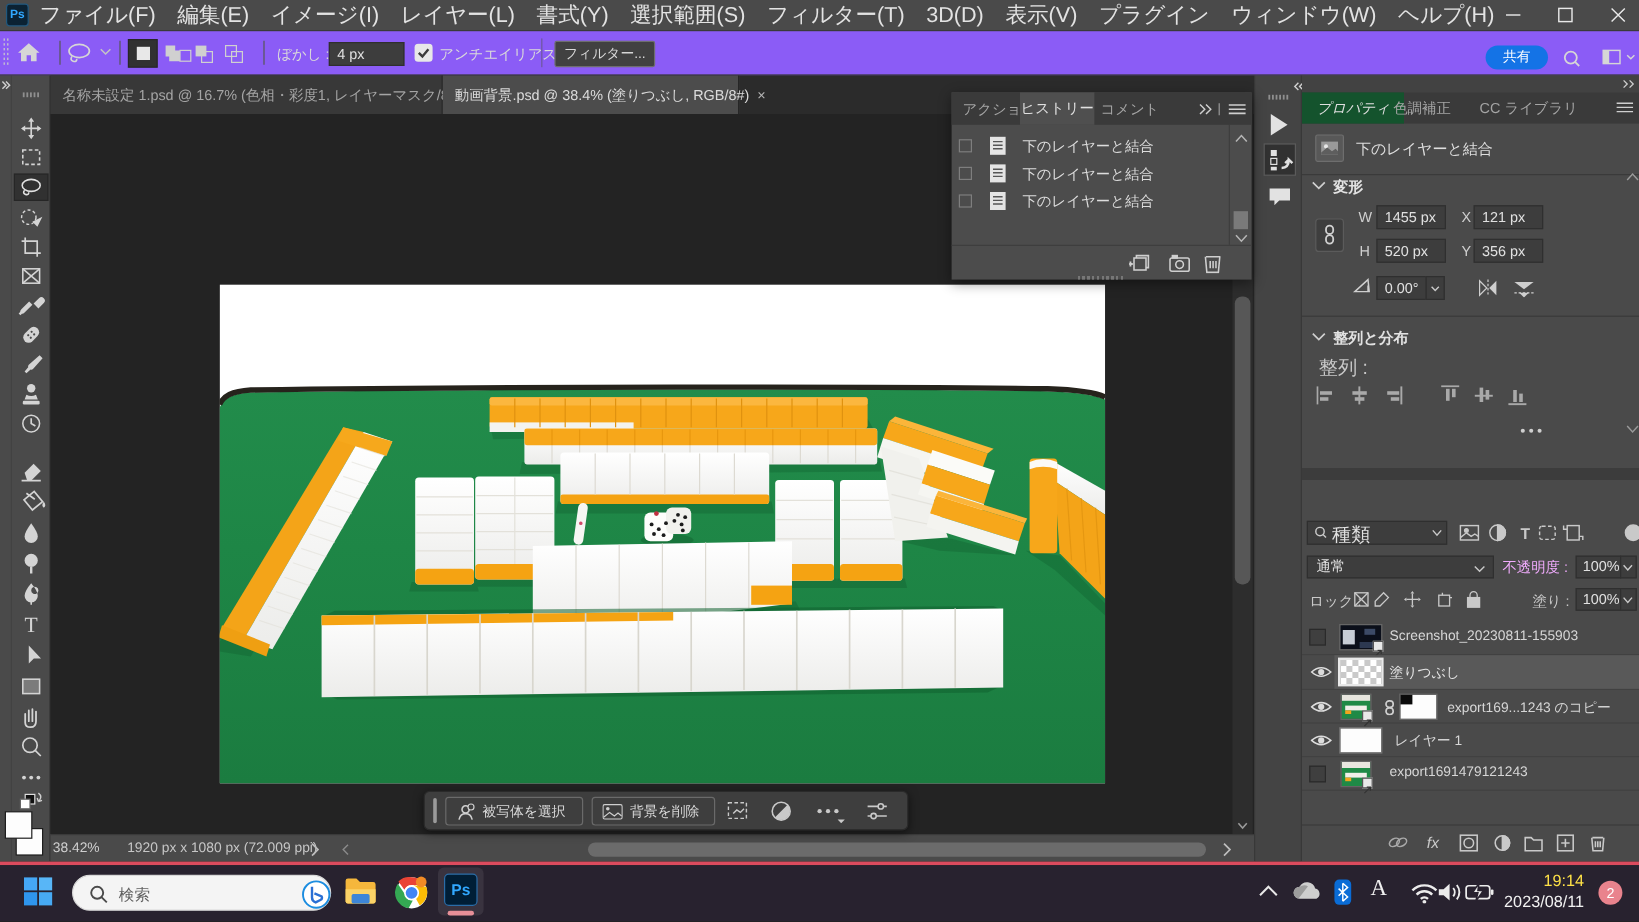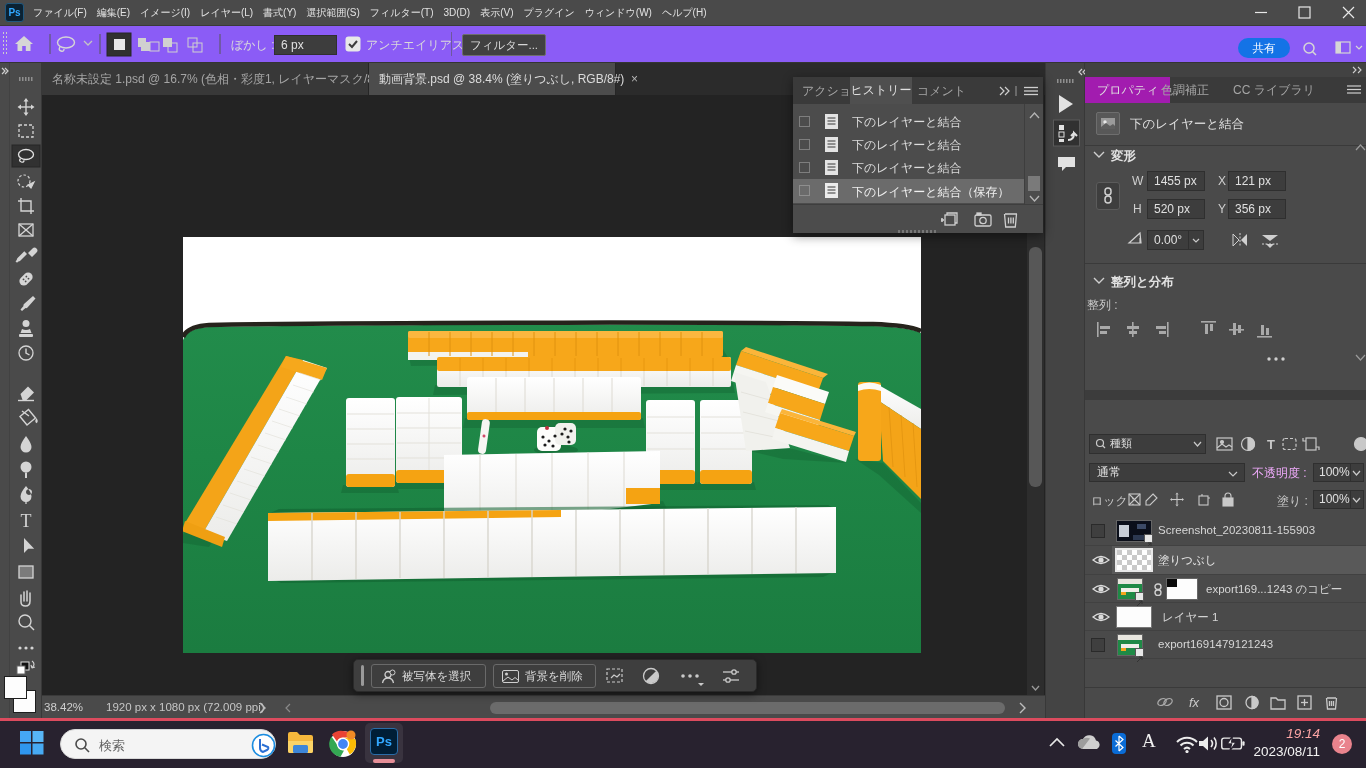--- a/index.html
+++ b/index.html
@@ -14,32 +14,32 @@
 .tab { position:absolute; top:0; height:32px; font-size:12px; line-height:32px; padding:0 10px; color:#a5a5a5; background:#383838; border-right:1px solid #262626; white-space:nowrap; }
 .tab.active { background:#4c4c4c; color:#dcdcdc; }
 .canvas { left:42px; top:95px; width:1003px; height:600px; background:#232323; }
 .statusbar { left:42px; top:695px; width:1003px; height:23px; background:#4a4a4a; border-top:1px solid #3a3a3a; color:#cfcfcf; font-size:11.5px; }
 .dockstrip { left:1045px; top:63px; width:40px; height:655px; background:#444444; border-left:1px solid #383838; border-right:1px solid #383838; }
 .rightdock { left:1085px; top:63px; width:281px; height:655px; background:#4a4a4a; }
 .redline { left:0; top:718px; width:1366px; height:3px; background:#dc4b5e; }
 .taskbar { left:0; top:721px; width:1366px; height:47px; background:#28222f; }
 .panel-tabs { position:absolute; left:0; width:100%; height:26px; background:#3a3a3a; }
 .ptab { position:absolute; top:0; height:26px; line-height:26px; padding:0 12px; font-size:12px; color:#a5a5a5; }
-.ptab.active { background:#a21caf; color:#dfdfdf; }
+.ptab.active { background:#14532d; color:#dfdfdf;font-style:italic; }
 .field { position:absolute; background:#3d3d3d; border:1px solid #2f2f2f; color:#e0e0e0; font-size:12px; }
 .divider { position:absolute; left:0; width:100%; height:1px; background:#3a3a3a; }
 .txt { position:absolute; white-space:nowrap; }
 </style>
 </head>
 <body>
 <div id="stage">
 
   <div class="abs menubar">
     <div class="abs" style="left:5px;top:3px;width:19px;height:19px;background:#0b2233;border:1px solid #20587e;border-radius:3px;color:#31a8ff;font-size:10px;font-weight:bold;text-align:center;line-height:17px;">Ps</div>
-    <div class="abs txt" style="left:33px;top:0;height:25px;line-height:25px;color:#e3e3e3;font-size:10px;">ファイル(F) 編集(E) イメージ(I) レイヤー(L) 書式(Y) 選択範囲(S) フィルター(T) 3D(D) 表示(V) プラグイン ウィンドウ(W) ヘルプ(H)</div>
+    <div class="abs txt" style="left:33px;top:0;height:25px;line-height:25px;color:#e3e3e3;font-size:18px;">ファイル(F) 編集(E) イメージ(I) レイヤー(L) 書式(Y) 選択範囲(S) フィルター(T) 3D(D) 表示(V) プラグイン ウィンドウ(W) ヘルプ(H)</div>
     <svg class="abs" style="left:1240px;top:0" width="126" height="25">
       <line x1="15" y1="12.5" x2="27" y2="12.5" stroke="#e8e8e8" stroke-width="1.2"></line>
       <rect x="59" y="7" width="11" height="11" fill="none" stroke="#e8e8e8" stroke-width="1.2"></rect>
       <path d="M103 7 L114 18 M114 7 L103 18" stroke="#e8e8e8" stroke-width="1.2"></path>
     </svg>
   </div>
 
   <div class="abs optionsbar">
     <svg class="abs" style="left:0;top:0" width="560" height="36">
       <g fill="#cccccc" stroke="none">
@@ -77,21 +77,21 @@
         <rect x="163" y="12" width="9" height="9" fill="#d0d0d0"></rect>
         <rect x="168" y="17" width="9" height="9" fill="none" stroke="#d0d0d0"></rect>
       </g>
       <g fill="none" stroke="#d0d0d0">
         <rect x="188" y="12" width="9" height="9"></rect>
         <rect x="193" y="17" width="9" height="9"></rect>
       </g>
       <line x1="220" y1="8" x2="220" y2="28" stroke="#565656"></line>
     </svg>
     <div class="txt" style="left:231px;top:11px;color:#dadada;font-size:12px;">ぼかし :</div>
-    <div class="field" style="left:274px;top:9px;width:63px;height:20px;line-height:18px;padding-left:6px;">6 px</div>
+    <div class="field" style="left:274px;top:9px;width:63px;height:20px;line-height:18px;padding-left:6px;">4 px</div>
     <svg class="abs" style="left:345px;top:10px" width="16" height="16">
         <rect x="0.5" y="0.5" width="15" height="15" rx="3" fill="#e8e8e8"></rect>
         <path d="M4 8 l3 3 l5 -6" stroke="#3c3c3c" stroke-width="2" fill="none"></path>
       </svg>
     <div class="txt" style="left:366px;top:11px;color:#dadada;font-size:12px;">アンチエイリアス</div>
     <div class="abs" style="left:451px;top:6px;width:1px;height:24px;background:#565656;opacity:.55;"></div>
     <div class="abs" style="left:462px;top:8px;width:84px;height:22px;background:#414141;border:1px solid #6e6e6e;border-radius:2px;color:#dadada;font-size:11.5px;text-align:center;line-height:20px;">フィルター...</div>
 
     <div class="abs" style="left:1238px;top:12px;width:52px;height:20px;background:#1473e6;border-radius:10px;color:#fff;font-size:11.5px;text-align:center;line-height:20px;">共有</div>
     <svg class="abs" style="left:1300px;top:9px" width="66" height="28">
@@ -575,21 +575,21 @@
       <path d="M2 3 L18 3 L10 9 Z" fill="#cfcfcf"></path>
         <line x1="2" y1="12" x2="18" y2="12" stroke="#cfcfcf" stroke-dasharray="2 1.5"></line>
         <path d="M10 16 L6 12 L14 12 Z" fill="#cfcfcf"></path>
     </svg>
     <div class="divider" style="top:200px;"></div>
 
     <svg class="abs" style="left:8px;top:213px" width="12" height="10">
         <path d="M1 2 l5 5 l5 -5" stroke="#cfcfcf" stroke-width="1.4" fill="none"></path>
       </svg>
     <div class="txt" style="left:26px;top:211px;color:#e2e2e2;font-size:12.5px;font-weight:bold;">整列と分布</div>
-    <div class="txt" style="left:2px;top:234px;color:#c9c9c9;font-size:12px;">整列 :</div>
+    <div class="txt" style="left:14px;top:234px;color:#c9c9c9;font-size:16px;">整列 :</div>
     <svg class="abs" style="left:12px;top:258px" width="200" height="18">
       <g fill="#a9a9a9">
         <rect x="0" y="1" width="1.6" height="15"></rect>
           <rect x="3" y="5" width="10" height="3"></rect>
           <rect x="3" y="10" width="7" height="3"></rect>
         <rect x="35" y="1" width="1.6" height="15"></rect>
           <rect x="30" y="5" width="12" height="3"></rect>
           <rect x="32" y="10" width="8" height="3"></rect>
         <rect x="70" y="1" width="1.6" height="15"></rect>
           <rect x="59" y="5" width="10" height="3"></rect>
@@ -622,21 +622,21 @@
 
     <div class="abs" style="left:0;top:327px;width:281px;height:10px;background:#3c3c3c;"></div>
 
 
     <div class="field" style="left:4px;top:371px;width:117px;height:20px;">
       <svg width="115" height="18">
         <circle cx="10" cy="8" r="3.5" fill="none" stroke="#c9c9c9" stroke-width="1.2"></circle>
           <line x1="12.5" y1="10.5" x2="15" y2="13" stroke="#c9c9c9" stroke-width="1.2"></line>
         <path d="M104 7 l3.5 4 l3.5 -4" stroke="#c9c9c9" fill="none" stroke-width="1.2"></path>
       </svg>
-      <div class="txt" style="left:20px;top:1px;color:#e0e0e0;font-size:11px;">種類</div>
+      <div class="txt" style="left:20px;top:1px;color:#e0e0e0;font-size:16px;">種類</div>
     </div>
     <svg class="abs" style="left:130px;top:373px" width="151" height="17">
       <g fill="none" stroke="#c9c9c9" stroke-width="1.2">
         <rect x="2" y="2" width="15" height="12"></rect>
           <circle cx="7" cy="6" r="1.5" fill="#c9c9c9"></circle>
           <path d="M2 12 l5 -4 l4 3 l3 -2 l3 2"></path>
         <circle cx="33" cy="8" r="6.5"></circle>
           <path d="M33 1.5 a6.5 6.5 0 0 1 0 13 Z" fill="#c9c9c9"></path>
       </g>
       <text x="52" y="13" font-size="13" fill="#c9c9c9" font-weight="bold">T</text>
@@ -908,32 +908,20 @@
       <svg class="abs" style="left:31px;top:3px" width="17" height="17">
           <rect x="1" y="1" width="13" height="15" fill="#e4e4e4"></rect>
           <g stroke="#555" stroke-width="1.2">
             <line x1="3.5" y1="5" x2="11.5" y2="5"></line>
             <line x1="3.5" y1="8" x2="11.5" y2="8"></line>
             <line x1="3.5" y1="11" x2="11.5" y2="11"></line>
           </g>
         </svg>
       <div class="txt" style="left:59px;top:4px;color:#dcdcdc;font-size:12px;">下のレイヤーと結合</div>
     </div>
-    <div class="abs" style="left:0;top:102px;width:231px;height:24px;background:#6b6b6b;">
-      <div class="abs" style="left:6px;top:6px;width:11px;height:11px;border:1px solid #8e8e8e;"></div>
-      <svg class="abs" style="left:31px;top:3px" width="17" height="17">
-          <rect x="1" y="1" width="13" height="15" fill="#ececec"></rect>
-          <g stroke="#555" stroke-width="1.2">
-            <line x1="3.5" y1="5" x2="11.5" y2="5"></line>
-            <line x1="3.5" y1="8" x2="11.5" y2="8"></line>
-            <line x1="3.5" y1="11" x2="11.5" y2="11"></line>
-          </g>
-        </svg>
-      <div class="txt" style="left:59px;top:5px;color:#f0f0f0;font-size:12px;">下のレイヤーと結合（保存）</div>
-    </div>
 
     <div class="abs" style="left:231px;top:27px;width:19px;height:100px;border-left:1px solid #3e3e3e;">
       <svg width="19" height="100">
         <path d="M5 14 l4.5 -5 l4.5 5" stroke="#b5b5b5" fill="none" stroke-width="1.3"></path>
         <rect x="3" y="72" width="12" height="15" fill="#7a7a7a"></rect>
         <path d="M5 92 l4.5 5 l4.5 -5" stroke="#b5b5b5" fill="none" stroke-width="1.3"></path>
       </svg>
     </div>
 
     <div class="abs" style="left:0;top:127px;width:250px;height:29px;border-top:1px solid #3e3e3e;">
@@ -1027,18 +1015,18 @@
     </svg>
     <svg class="abs" style="left:1197px;top:13px" width="26" height="19">
       <path d="M2 7 h4 l5 -4.5 v14 l-5 -4.5 h-4 Z" fill="#ececec"></path>
       <path d="M14 6 a5.5 5.5 0 0 1 0 7 M17 3.5 a9.5 9.5 0 0 1 0 12" stroke="#ececec" fill="none" stroke-width="1.6"></path>
     </svg>
     <svg class="abs" style="left:1219px;top:14px" width="27" height="17" viewBox="0 0 30 19">
       <rect x="3" y="3.5" width="22" height="12" rx="2.5" fill="none" stroke="#ececec" stroke-width="1.6"></rect>
       <rect x="26" y="7" width="2.5" height="5" rx="1" fill="#ececec"></rect>
       <path d="M15 1 l-6 9 h5 l-2 8 l7 -10 h-5 Z" fill="#ececec" stroke="#28222f" stroke-width="1.4"></path>
     </svg>
-    <div class="txt" style="right:46px;top:5px;color:#fca5a5;font-size:13.5px;font-style:italic;">19:14</div>
+    <div class="txt" style="right:46px;top:5px;color:#fde047;font-size:13.5px;">19:14</div>
     <div class="txt" style="right:46px;top:23px;color:#f2f2f2;font-size:13.5px;">2023/08/11</div>
     <div class="abs" style="left:1332px;top:13px;width:20px;height:20px;background:#e9838d;border-radius:50%;color:#fff;font-size:12px;text-align:center;line-height:20px;">2</div>
   </div>
 
 </div>
 
 </body></html>

